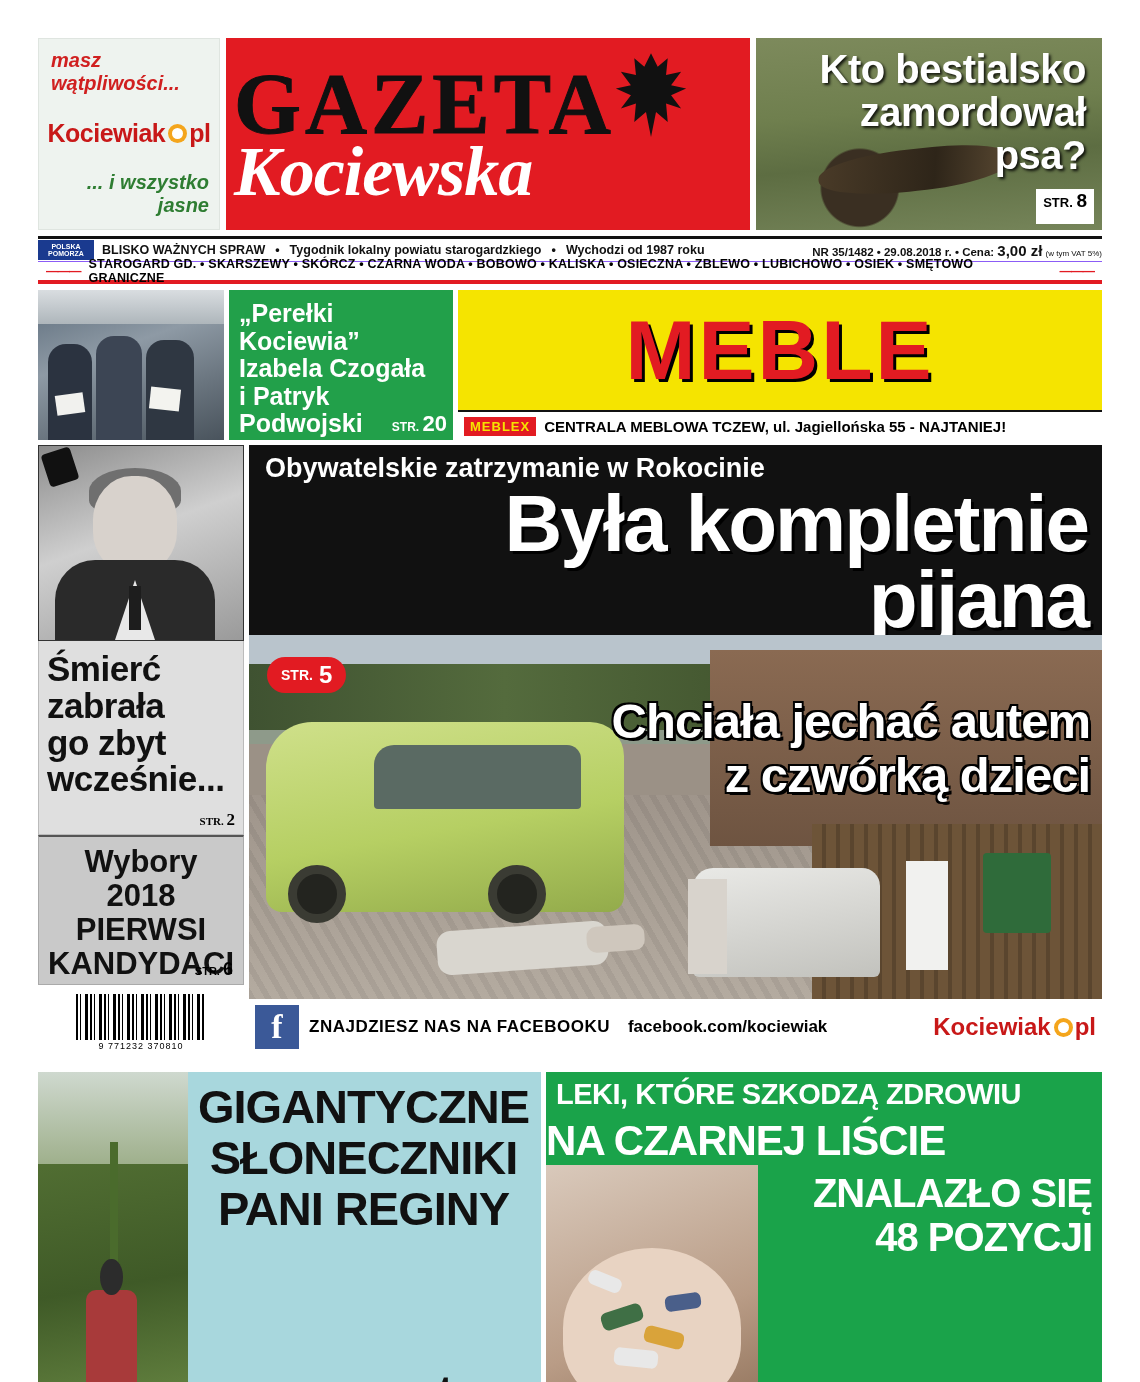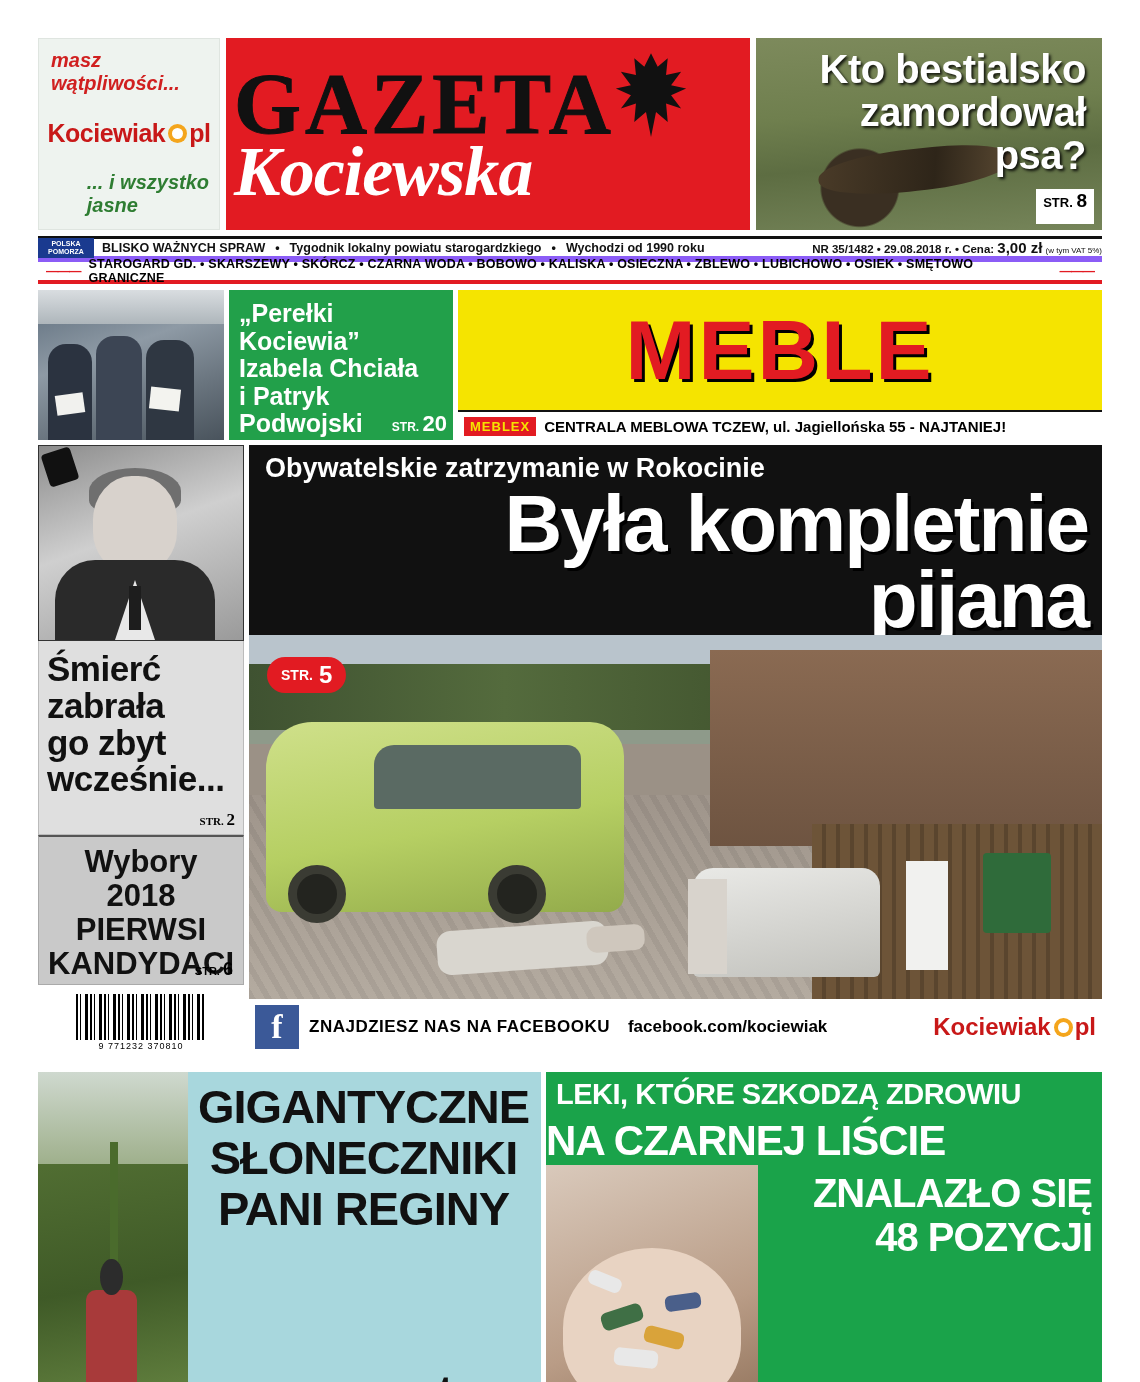--- a/index.html
+++ b/index.html
@@ -16,21 +16,21 @@
   .promo-box {
     width: 182px; background: #eef3ef; border: 1px solid #dfe5e0;
     display: flex; flex-direction: column; align-items: center; justify-content: space-between;
     padding: 10px 6px 12px 6px;
   }
   .promo-top { font-style: italic; font-weight: bold; color: #d02020; font-size: 20px; line-height: 1.15; align-self: flex-start; padding-left: 6px;}
   .promo-mid { font-weight: bold; color: #c81818; font-size: 25px; letter-spacing: -0.5px; display: flex; align-items: center;}
   .promo-dot { display:inline-block; width: 19px; height: 19px; border-radius: 50%; background: #f4a51c; margin: 0 2px 0 3px; position: relative;}
   .promo-dot:after{content:""; position:absolute; left:4px; top:4px; width:11px; height:11px; border-radius:50%; background:#fff;}
   .promo-pl { color:#c81818;}
-  .promo-bot { font-style: italic; font-weight: bold; color: #2e7d32; font-size: 20px; line-height: 1.15; text-align: left; align-self: flex-end; padding-right: 4px;}
+  .promo-bot { font-style: italic; font-weight: bold; color: #2e7d32; font-size: 20px; line-height: 1.15; text-align: right; align-self: flex-end; padding-right: 4px;}
 
   .masthead {
     width: 524px; background: #e21b22; position: relative;
     display: flex; flex-direction: column; justify-content: center; padding-left: 8px;
   }
   .mast-gazeta {
     font-family: "Liberation Serif", serif; font-weight: bold; color: #111;
     font-size: 86px; letter-spacing: 4px; line-height: 0.9; margin-top: 4px;
     -webkit-text-stroke: 1px #111;
   }
@@ -56,21 +56,21 @@
     position: relative; color: #fff; font-weight: bold; font-size: 40px; line-height: 1.07;
     text-align: right; padding: 10px 16px 0 10px; text-shadow: 2px 2px 3px rgba(0,0,0,.85);
     letter-spacing: -0.5px;
   }
   .str-white { position: absolute; right: 8px; bottom: 6px; background: #fff; padding: 1px 7px 12px 7px; font-weight: bold; font-size: 13px;}
   .str-white b { font-size: 19px; }
 
   
   .infobar {
     display: flex; align-items: center; height: 26px; margin-top: 6px;
-    border-top: 3px solid #111; border-bottom: 6px solid #8b5cf6;
+    border-top: 3px solid #111; border-bottom: 1px solid #8b5cf6;
     font-size: 12.5px; font-weight: bold; color: #111;
   }
   .pom-logo { width: 56px; height: 20px; background: #1a3a8f; color: #fff; font-size: 7px; font-weight: bold;
      display:flex; flex-direction: column; align-items:center; justify-content:center; line-height: 1.05; margin-right: 8px;}
   .infobar .sep { padding: 0 10px; }
   .infobar .right { margin-left: auto; font-size: 11.5px; font-weight: bold; }
   .infobar .right .price { font-size: 15px; }
   .infobar .right .vat { font-size: 8px; font-weight: normal;}
   .citybar {
     height: 22px; border-bottom: 4px solid #e21b22; display: flex; align-items: center; justify-content: center;
@@ -248,21 +248,21 @@
 
   <div class="infobar">
     <div class="pom-logo">
       <span>POLSKA</span>
       <span>POMORZA</span>
     </div>
     <span>BLISKO WAŻNYCH SPRAW</span>
     <span class="sep">•</span>
     <span>Tygodnik lokalny powiatu starogardzkiego</span>
     <span class="sep">•</span>
-    <span>Wychodzi od 1990 roku</span>
+    <span>Wychodzi od 1987 roku</span>
     <span class="right">
       <span>NR 35/1482 • 29.08.2018 r. • Cena:</span>
       <span class="price">3,00 zł</span>
       <span class="vat">(w tym VAT 5%)</span>
     </span>
   </div>
 
   <div class="citybar">
     <span class="dashes">———</span>
     <span>STAROGARD GD. • SKARSZEWY • SKÓRCZ • CZARNA WODA • BOBOWO • KALISKA • OSIECZNA • ZBLEWO • LUBICHOWO • OSIEK • SMĘTOWO GRANICZNE</span>
@@ -274,21 +274,21 @@
       <div class="canopy"></div>
       <div class="p1"></div>
       <div class="p2"></div>
       <div class="p3"></div>
       <div class="doc1"></div>
       <div class="doc2"></div>
     </div>
 
     <div class="perelki">
       <div>„Perełki Kociewia”</div>
-      <div>Izabela Chciała</div>
+      <div>Izabela Czogała</div>
       <div>i Patryk Podwojski</div>
       <div class="str">
         <span>STR.</span>
         <b>20</b>
       </div>
     </div>
 
     <div class="meble">
       <div class="meble-word">MEBLE</div>
       <div class="meble-bar">
@@ -364,20 +364,24 @@
         <div class="ph-p2"></div>
         <div class="ph-p3"></div>
         <div class="ph-bin"></div>
       </div>
 
       <div class="str-badge">
         <span>STR.</span>
         <b>5</b>
       </div>
 
+      <div class="main-sub">
+        <div>Chciała jechać autem</div>
+        <div>z czwórką dzieci</div>
+      </div>
 
       <div class="fbbar">
         <div class="fb-icon">f</div>
         <span class="fb-txt">ZNAJDZIESZ NAS NA FACEBOOKU</span>
         <span class="fb-url">facebook.com/kociewiak</span>
         <span class="kociewiak-badge">
           <span>Kociewiak</span>
           <span class="promo-dot"></span>
           <span>pl</span>
         </span>

